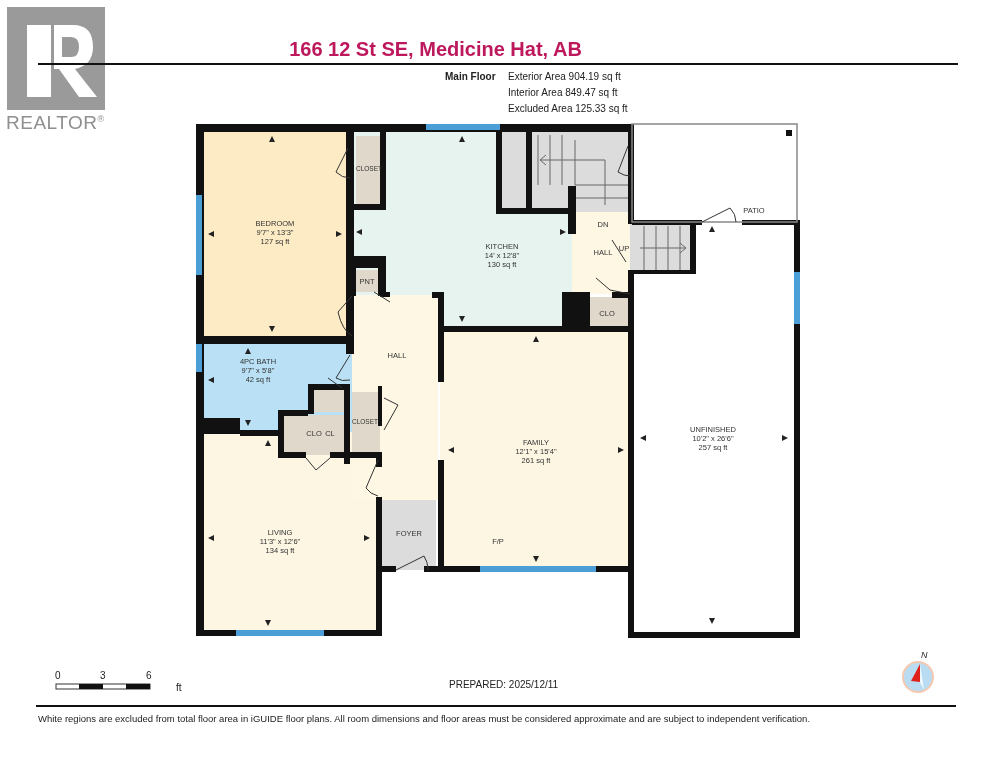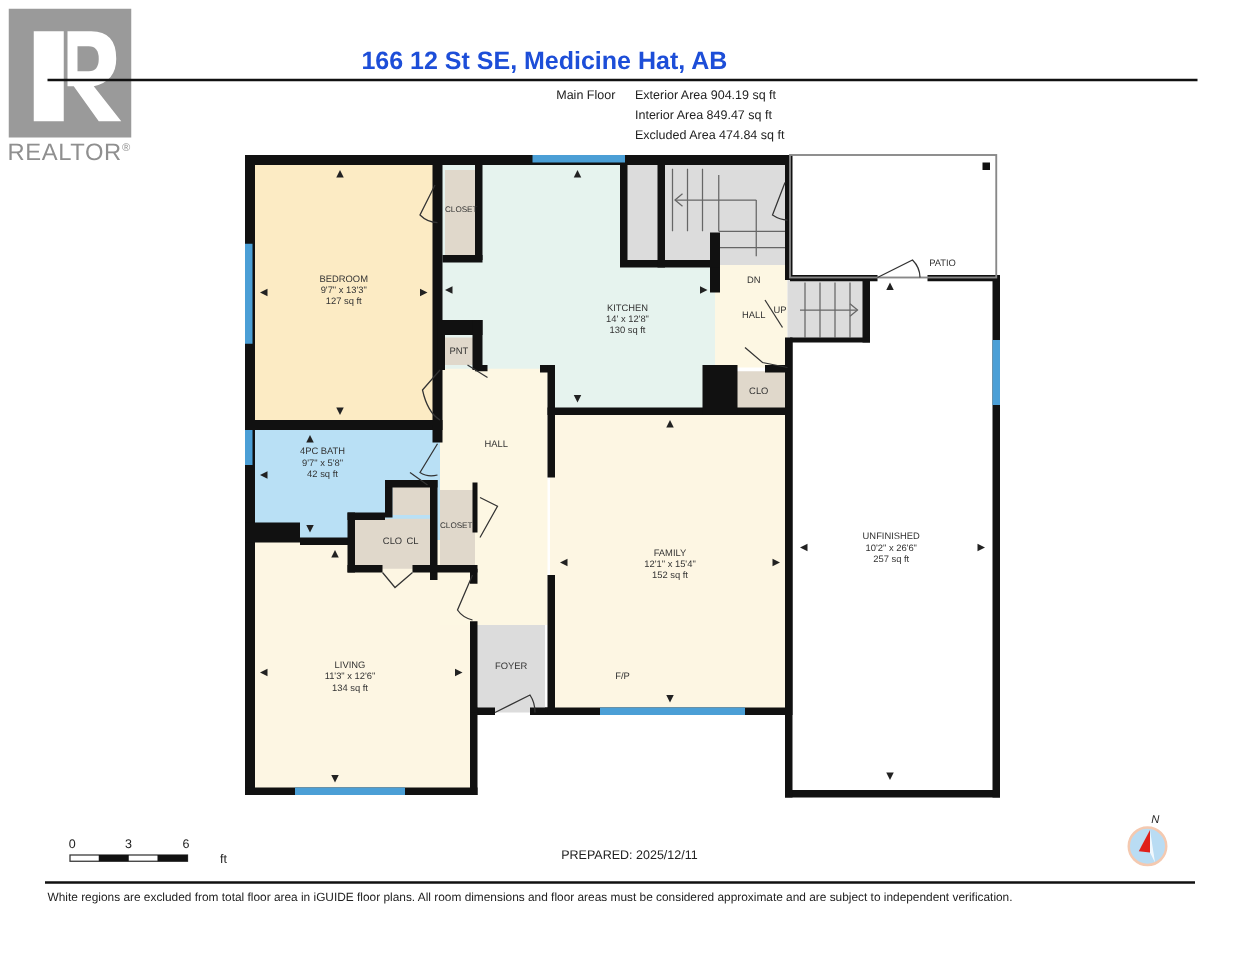--- a/index.html
+++ b/index.html
@@ -1,23 +1,23 @@
 <!DOCTYPE html>
 <html><head>
 <meta charset="utf-8">
 <style>
   html, body { margin:0; padding:0; background:#ffffff; }
   body { width:993px; height:768px; position:relative; overflow:hidden; font-family:"Liberation Sans", sans-serif; color:#222; }
   .abs { position:absolute; }
   .logo-box { left:7px; top:7px; width:98px; height:103px; background:#9a9a9a; }
   .logo-text { left:6px; top:112px; font-size:19px; color:#8f8f8f; letter-spacing:0.5px; }
   .logo-text sup { font-size:9px; }
-  .title { left:0; width:871px; top:38px; text-align:center; font-size:20px; font-weight:bold; color:#1d4ed8; }
+  .title { left:0; width:871px; top:38px; text-align:center; font-size:20px; font-weight:bold; color:#be185d; }
   .rule { height:2px; background:#111; }
-  .area-label { left:445px; top:71px; font-size:10px; font-weight:normal; }
+  .area-label { left:445px; top:71px; font-size:10px; font-weight:bold; }
   .area-line { left:508px; font-size:10px; color:#222; }
   .plan { left:0; top:0; width:993px; height:768px; }
   .room-text { font-size:7.5px; text-align:center; color:#333; line-height:9px; position:absolute; transform:translate(-50%,-50%); white-space:nowrap; }
   .small-label { font-size:7.5px; color:#333; position:absolute; transform:translate(-50%,-50%); white-space:nowrap; }
   .scale-label { font-size:10px; color:#222; position:absolute; }
   .prepared { left:449px; top:679px; font-size:10px; color:#222; }
   .disclaimer { left:38px; top:713px; font-size:9.5px; color:#222; }
 </style>
 </head>
 <body>
@@ -30,21 +30,21 @@
   </svg>
 </div>
 <div class="abs logo-text"><span>REALTOR</span><sup>®</sup></div>
 
 <div class="abs title">166 12 St SE, Medicine Hat, AB</div>
 <div class="abs rule" style="left:38px; top:63px; width:920px;"></div>
 
 <div class="abs area-label">Main Floor</div>
 <div class="abs area-line" style="top:71px;">Exterior Area 904.19 sq ft</div>
 <div class="abs area-line" style="top:87px;">Interior Area 849.47 sq ft</div>
-<div class="abs area-line" style="top:103px;">Excluded Area 474.84 sq ft</div>
+<div class="abs area-line" style="top:103px;">Excluded Area 125.33 sq ft</div>
 
 <svg class="abs plan" viewBox="0 0 993 768">
 
   <rect x="200" y="128" width="150" height="210" fill="#fcebc4"></rect>
   <rect x="350" y="128" width="222" height="200" fill="#e6f3ee"></rect>
   <rect x="200" y="342" width="152" height="90" fill="#b9e0f5"></rect>
   <rect x="200" y="432" width="178" height="200" fill="#fdf6e3"></rect>
   <rect x="352" y="295" width="86" height="205" fill="#fdf7e3"></rect>
   <rect x="378" y="500" width="58" height="70" fill="#dcdcdc"></rect>
   <rect x="440" y="330" width="190" height="240" fill="#fdf6e3"></rect>
@@ -214,21 +214,21 @@
     <div>42 sq ft</div>
 </div>
 <div class="room-text" style="left:280px; top:541px;">
   <div>LIVING</div>
     <div>11'3" x 12'6"</div>
     <div>134 sq ft</div>
 </div>
 <div class="room-text" style="left:536px; top:451px;">
   <div>FAMILY</div>
     <div>12'1" x 15'4"</div>
-    <div>152 sq ft</div>
+    <div>261 sq ft</div>
 </div>
 <div class="room-text" style="left:713px; top:438px;">
   <div>UNFINISHED</div>
     <div>10'2" x 26'6"</div>
     <div>257 sq ft</div>
 </div>
 
 <div class="small-label" style="left:369px; top:168px; font-size:6.5px;">CLOSET</div>
 <div class="small-label" style="left:367px; top:281px;">PNT</div>
 <div class="small-label" style="left:397px; top:355px;">HALL</div>

